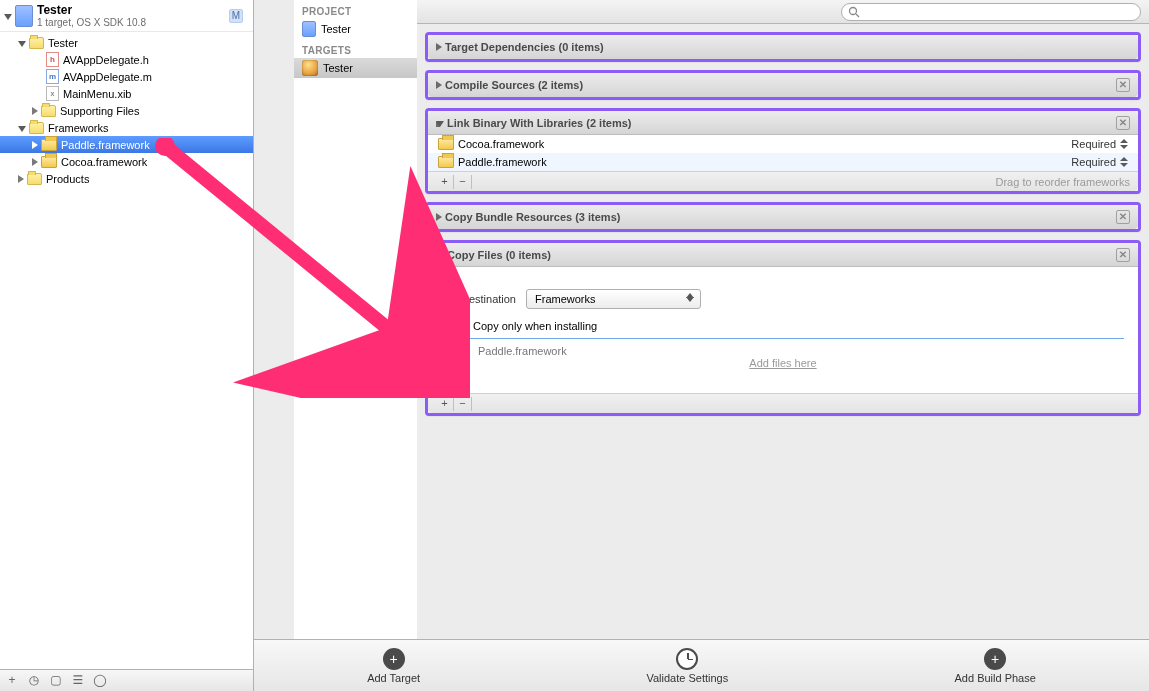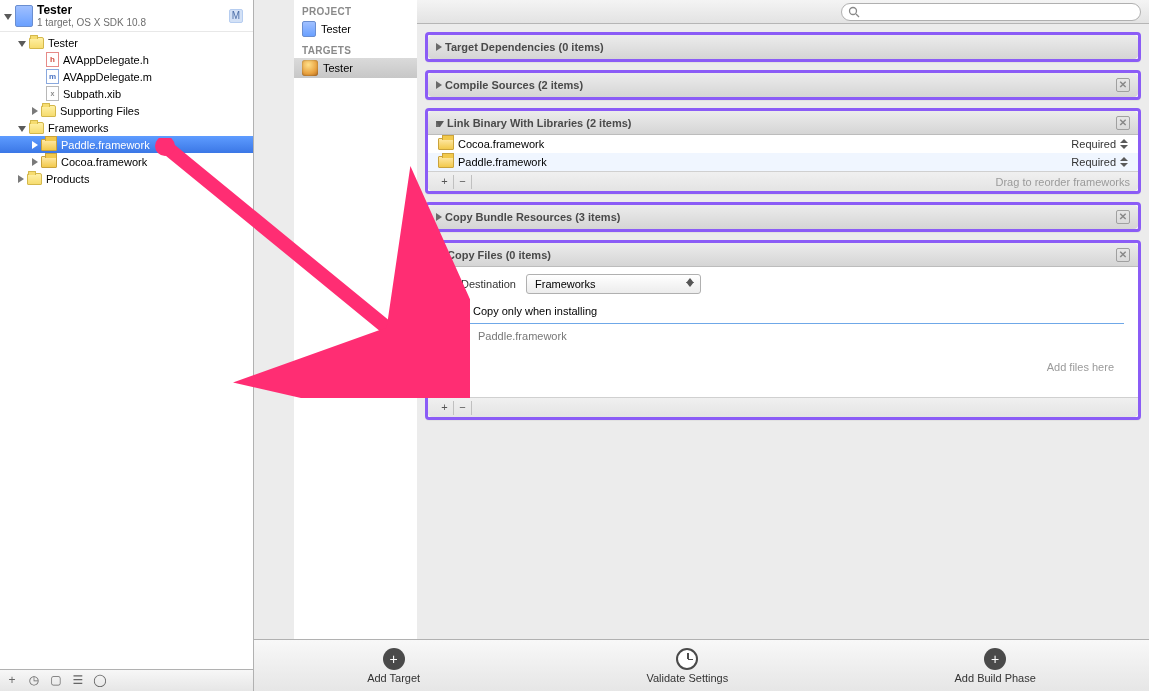--- a/index.html
+++ b/index.html
@@ -68,33 +68,33 @@
 .stepper { display: flex; flex-direction: column; }
 .stepper span { width: 0; height: 0; border-left: 4px solid transparent; border-right: 4px solid transparent; }
 .stepper .up { border-bottom: 4px solid #5a5a5a; margin-bottom: 2px; }
 .stepper .dn { border-top: 4px solid #5a5a5a; }
 
 .phase-footer { height: 20px; border-top: 1px solid #d0d0d0; background: linear-gradient(#f0f0f0,#e4e4e4); display: flex; align-items: center; padding: 0 8px; border-radius: 0 0 4px 4px; }
 .pm-btn { width: 18px; height: 14px; line-height: 12px; text-align: center; border-right: 1px solid #c0c0c0; color: #555; cursor: pointer; }
 .footer-hint { flex: 1; text-align: right; color: #9a9a9a; font-size: 11px; }
 
 
-.cf-body { padding: 7px 14px 6px; }
+.cf-body { padding: 22px 14px 6px; }
 .cf-row { display: flex; align-items: center; margin-bottom: 10px; }
 .cf-label { width: 84px; text-align: right; padding-right: 10px; color: #333; }
 .cf-select { width: 175px; height: 20px; border: 1px solid #b0b0b0; border-radius: 3px; background: linear-gradient(#ffffff,#ececec); display: flex; align-items: center; padding: 0 8px; position: relative; }
 .cf-select::after { content: ""; position: absolute; right: 6px; width: 0; height: 0; border-left: 4px solid transparent; border-right: 4px solid transparent; border-top: 5px solid #555; }
 .cf-select::before { content: ""; position: absolute; right: 6px; top: 3px; width: 0; height: 0; border-left: 4px solid transparent; border-right: 4px solid transparent; border-bottom: 5px solid #555; }
 .cf-input { flex: 1; height: 20px; border: 1px solid #b0b0b0; border-radius: 3px; padding: 0 6px; background: #fff; outline: none; }
 .cf-checkbox { display: flex; align-items: center; gap: 6px; margin-left: 12px; }
 .cf-checkbox input { width: 13px; height: 13px; }
 
 .drag-area { border-top: 1px solid #6fa8e8; background: #fff; padding: 6px 10px 18px; margin-top: 6px; }
 .drag-area .drag-item { display: flex; align-items: center; gap: 6px; color: #777; }
-.drag-area .hint { text-align: right; color: #9a9a9a; margin-top: 19px; }
+.drag-area .hint { text-align: center; color: #9a9a9a; margin-top: 0; text-decoration: underline; }
 
 
 .bottom-bar { position: absolute; left: 254px; right: 0; bottom: 0; height: 52px; border-top: 1px solid #b1b1b1; background: linear-gradient(#f8f8f8,#e6e6e6); display: flex; align-items: center; justify-content: space-around; }
 .bb-item { display: flex; flex-direction: column; align-items: center; gap: 2px; cursor: pointer; color: #333; }
 .round-btn { width: 22px; height: 22px; border-radius: 50%; background: #4a4a4a; color: #fff; display: flex; align-items: center; justify-content: center; font-size: 14px; }
 .round-btn.clock { background: #fff; border: 2px solid #4a4a4a; color: #4a4a4a; position: relative; }
 .round-btn.clock::before { content: ""; position: absolute; width: 1.5px; height: 6px; background: #4a4a4a; top: 3px; left: 9px; }
 .round-btn.clock::after { content: ""; position: absolute; width: 5px; height: 1.5px; background: #4a4a4a; top: 9px; left: 10px; }
 
 
@@ -127,21 +127,21 @@
       <span>AVAppDelegate.h</span>
     </div>
     <div class="tree-row">
       <span class="spacer3"></span>
       <span class="file-icon m">m</span>
       <span>AVAppDelegate.m</span>
     </div>
     <div class="tree-row">
       <span class="spacer3"></span>
       <span class="file-icon xib">x</span>
-      <span>Subpath.xib</span>
+      <span>MainMenu.xib</span>
     </div>
     <div class="tree-row">
       <span class="spacer2"></span>
         <span class="tri"></span>
       <span class="folder-icon"></span>
       <span>Supporting Files</span>
     </div>
     <div class="tree-row">
       <span class="spacer1"></span>
         <span class="tri open"></span>

